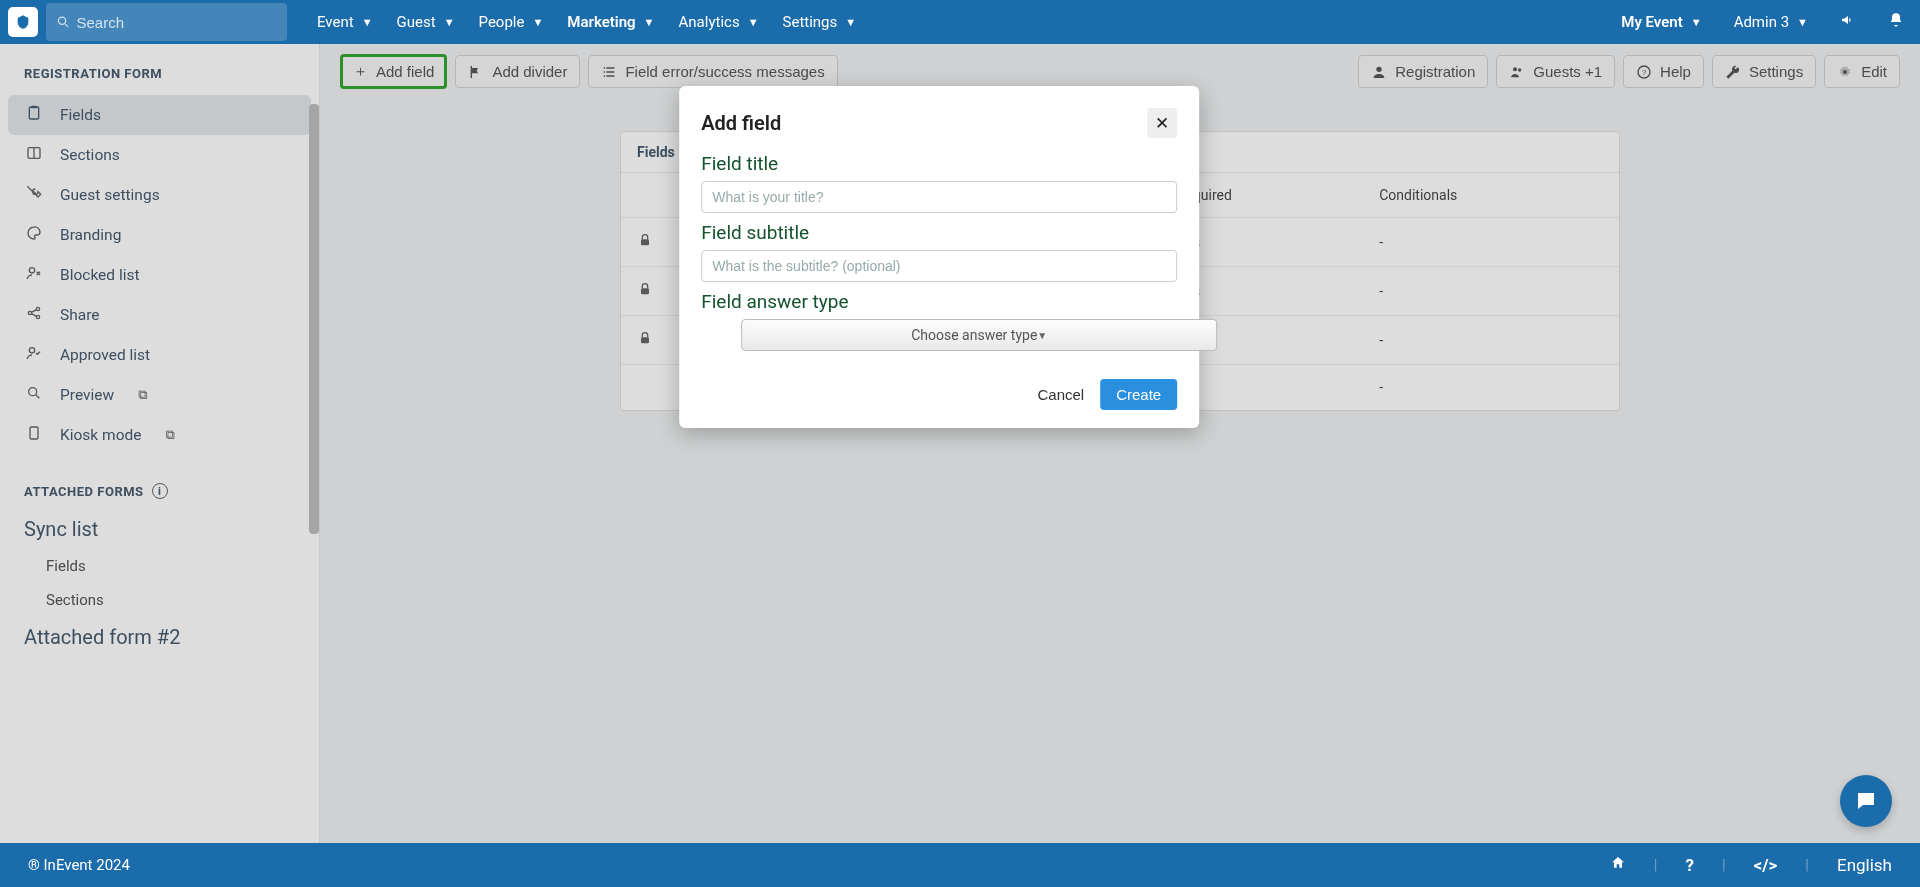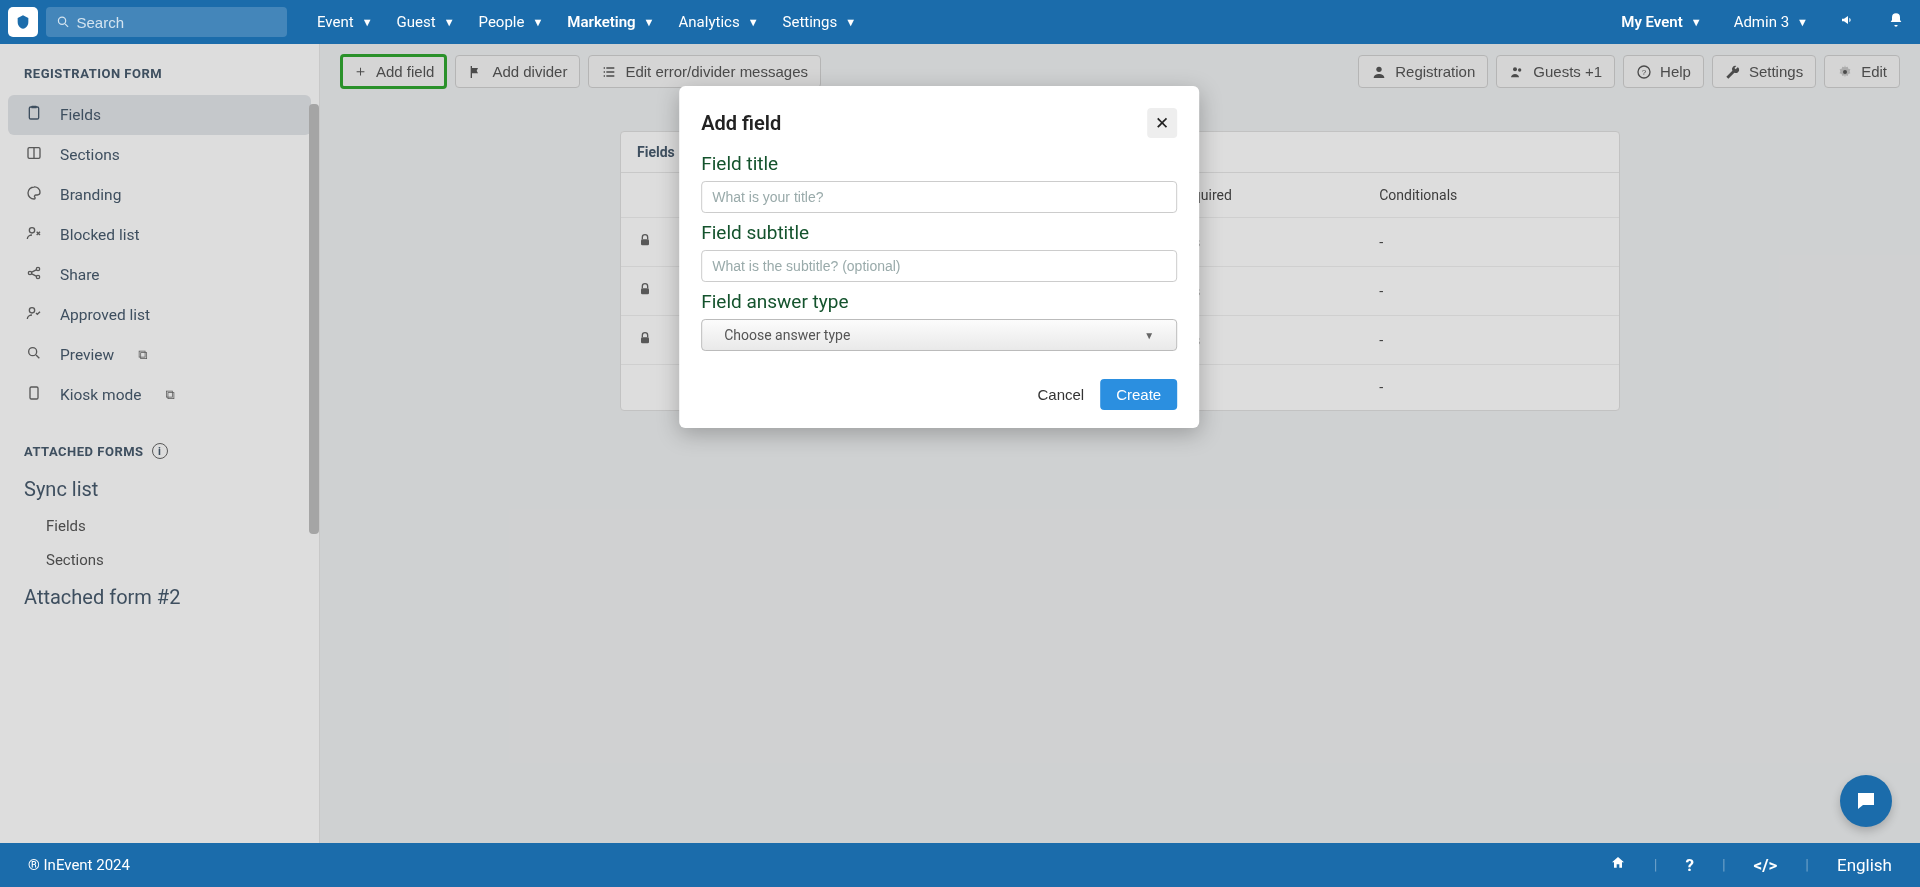--- a/index.html
+++ b/index.html
@@ -1,21 +1,21 @@
 <!DOCTYPE html>
 <html><head>
 <meta charset="utf-8">
 <style>
 * { box-sizing: border-box; margin: 0; padding: 0; }
 body { font-family: -apple-system, BlinkMacSystemFont, "Segoe UI", Roboto, Arial, sans-serif; font-size: 14px; color: #333; background: #f0f0f0; overflow: hidden; height: 887px; width: 1920px; position: relative; }
 
 
 .topnav { background: #1b6cab; height: 44px; display: flex; align-items: center; padding: 0 8px; color: #fff; }
 .logo-box { width: 30px; height: 30px; background: #fff; border-radius: 5px; display: flex; align-items: center; justify-content: center; margin-right: 8px; }
-.search-wrap { background: rgba(255,255,255,0.18); border-radius: 4px; height: 30px; display: flex; align-items: center; padding: 0 10px; min-width: 190px; margin-right: 20px; }
+.search-wrap { background: rgba(255,255,255,0.18); border-radius: 4px; height: 38px; display: flex; align-items: center; padding: 0 10px; min-width: 190px; margin-right: 20px; }
 .search-wrap input { background: transparent; border: none; color: #fff; outline: none; margin-left: 6px; font-size: 15px; width: 100%; }
 .search-wrap input::placeholder { color: #d4e4f0; }
 .nav-items { display: flex; align-items: center; gap: 4px; }
 .nav-item { display: flex; align-items: center; padding: 6px 10px; cursor: pointer; font-size: 15px; }
 .nav-item .chev { margin-left: 8px; font-size: 11px; }
 .nav-item.bold { font-weight: 600; }
 .nav-right { margin-left: auto; display: flex; align-items: center; gap: 16px; }
 .nav-right .nav-item { padding: 6px 8px; }
 .icon-btn-top { width: 32px; text-align: center; cursor: pointer; font-size: 16px; }
 
@@ -58,21 +58,21 @@
 
 
 .overlay { position:absolute; inset:44px 0 44px 0; background: rgba(100,100,100,0.22); }
 .modal { position:absolute; top:86px; left:50%; transform:translateX(-54%); width:520px; background:#fff; border-radius:6px; box-shadow: 0 6px 22px rgba(0,0,0,0.25); padding: 22px 22px 18px; }
 .modal-head { display:flex; align-items:center; justify-content:space-between; margin-bottom: 14px; }
 .modal-title { font-size:20px; font-weight:600; color:#222; }
 .modal-close { width:30px; height:30px; background:#eee; border-radius:4px; display:flex; align-items:center; justify-content:center; cursor:pointer; font-size:17px; color:#222; }
 .form-label { font-size:19px; color:#14532d; margin: 8px 0 6px; }
 .form-input { width:100%; border:1px solid #ccc; border-radius:4px; padding: 7px 10px; font-size:14px; color:#333; }
 .form-input::placeholder { color:#9aa; }
-.form-select { width:100%; border:1px solid #bbb; border-radius:4px; padding: 7px 22px; font-size:14px; color:#555; background: linear-gradient(#fcfcfc,#e9e9e9); display:flex; align-items:center; justify-content:space-between; cursor:pointer; }
+.form-select { width:100%; border:1px solid #bbb; border-radius:4px; padding: 7px 10px; font-size:14px; color:#555; background: linear-gradient(#fcfcfc,#e9e9e9); display:flex; align-items:center; justify-content:center; cursor:pointer;margin-left:40px; }
 .modal-actions { display:flex; justify-content:flex-end; gap: 16px; margin-top: 28px; align-items:center; }
 .btn-cancel { background:none; border:none; color:#333; cursor:pointer; font-size:15px; }
 .btn-primary { background:#2b8fe0; color:#fff; border:none; padding: 7px 16px; border-radius:4px; font-size:15px; cursor:pointer; }
 
 
 .fab { position:absolute; right:28px; bottom:60px; width:52px; height:52px; border-radius:50%; background:#1b6cab; display:flex; align-items:center; justify-content:center; color:#fff; cursor:pointer; box-shadow:0 4px 10px rgba(0,0,0,0.2); }
 .svg-ic { width:16px; height:16px; display:inline-block; }
 </style>
 </head>
 <body>
@@ -145,20 +145,26 @@
             <rect x="8" y="1" width="8" height="4" rx="1" fill="#34495e"></rect>
           </svg></span>
       <span>Fields</span>
     </div>
     <div class="side-item">
       <span class="side-icon"><svg class="svg-ic" viewBox="0 0 24 24">
             <rect x="3" y="4" width="18" height="16" rx="2" fill="none" stroke="#555" stroke-width="2"></rect>
             <line x1="12" y1="4" x2="12" y2="20" stroke="#555" stroke-width="2"></line>
           </svg></span>
       <span>Sections</span>
+    </div>
+    <div class="side-item">
+      <span class="side-icon"><svg class="svg-ic" viewBox="0 0 24 24">
+            <path fill="none" stroke="#555" stroke-width="2" d="M14 6a4 4 0 1 0 4 4l4 4-4 4-4-4a4 4 0 0 0-4-4L2 2"></path>
+          </svg></span>
+      <span>Guest settings</span>
     </div>
     <div class="side-item">
       <span class="side-icon"><svg class="svg-ic" viewBox="0 0 24 24">
             <path fill="none" stroke="#555" stroke-width="2" d="M12 3a9 9 0 1 0 0 18c2 0 2-2 1-3s0-3 2-3h2a4 4 0 0 0 4-4 8 8 0 0 0-9-8z"></path>
           </svg></span>
       <span>Branding</span>
     </div>
     <div class="side-item">
       <span class="side-icon"><svg class="svg-ic" viewBox="0 0 24 24">
             <circle cx="9" cy="8" r="4" fill="none" stroke="#555" stroke-width="2"></circle>
@@ -219,21 +225,21 @@
       <button class="tbtn">
         <svg class="svg-ic" viewBox="0 0 24 24">
             <path fill="#444" d="M4 3v18h2v-7h9l-2-4 2-4H6V3H4z"></path>
           </svg>
         <span>Add divider</span>
       </button>
       <button class="tbtn">
         <svg class="svg-ic" viewBox="0 0 24 24">
             <path stroke="#444" stroke-width="2" d="M4 6h2M8 6h12M4 12h2M8 12h12M4 18h2M8 18h12"></path>
           </svg>
-        <span>Edit error/divider messages</span>
+        <span>Field error/success messages</span>
       </button>
       <div class="toolbar-right">
         <button class="tbtn">
           <svg class="svg-ic" viewBox="0 0 24 24">
               <circle cx="12" cy="8" r="4" fill="#444"></circle>
               <path d="M4 21c0-4 4-6 8-6s8 2 8 6" fill="#444"></path>
             </svg>
           <span>Registration</span>
         </button>
         <button class="tbtn">

